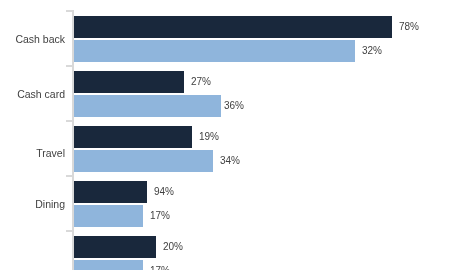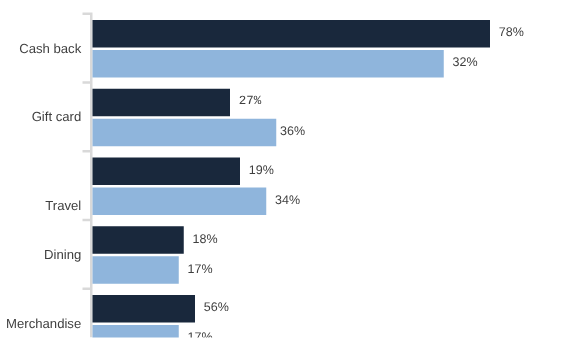--- a/index.html
+++ b/index.html
@@ -68,43 +68,42 @@
 
   <div class="axis-line"></div>
 
   <div class="axis-tick" style="top:10px;"></div>
   <div class="axis-tick" style="top:65px;"></div>
   <div class="axis-tick" style="top:120px;"></div>
   <div class="axis-tick" style="top:175px;"></div>
   <div class="axis-tick" style="top:230px;"></div>
 
   <div class="cat-label" style="top:34px;">Cash back</div>
-  <div class="cat-label" style="top:89px;">Gift card</div>
-  <div class="cat-label" style="top:160px;margin-left:12px;">Travel</div>
+  <div class="cat-label" style="top:89px;">Cash card</div>
+  <div class="cat-label" style="top:148px;margin-left:12px;">Travel</div>
   <div class="cat-label" style="top:199px;">Dining</div>
-  <div class="cat-label" style="top:254px;">Merchandise</div>
 
   <div class="bar dark" style="top:16px; width:318px;"></div>
   <div class="bar-label" style="top:22px; left:399px;">78%</div>
   <div class="bar light" style="top:40px; width:281px;"></div>
   <div class="bar-label" style="top:46px; left:362px;">32%</div>
 
   <div class="bar dark" style="top:71px; width:110px;"></div>
-  <div class="bar-label" style="top:77px; left:191px;font-family:Liberation Mono, monospace;">27%</div>
+  <div class="bar-label" style="top:77px; left:191px;">27%</div>
   <div class="bar light" style="top:95px; width:147px;"></div>
   <div class="bar-label" style="top:101px; left:224px;">36%</div>
 
   <div class="bar dark" style="top:126px; width:118px;"></div>
   <div class="bar-label" style="top:132px; left:199px;">19%</div>
   <div class="bar light" style="top:150px; width:139px;"></div>
   <div class="bar-label" style="top:156px; left:220px;">34%</div>
 
   <div class="bar dark" style="top:181px; width:73px;"></div>
-  <div class="bar-label" style="top:187px; left:154px;">18%</div>
+  <div class="bar-label" style="top:187px; left:154px;">94%</div>
   <div class="bar light" style="top:205px; width:69px;"></div>
   <div class="bar-label" style="top:211px; left:150px;">17%</div>
 
   <div class="bar dark" style="top:236px; width:82px;"></div>
-  <div class="bar-label" style="top:242px; left:163px;">56%</div>
+  <div class="bar-label" style="top:242px; left:163px;">20%</div>
   <div class="bar light" style="top:260px; width:69px;"></div>
   <div class="bar-label" style="top:266px; left:150px;">17%</div>
 
 </div>
 
 </body></html>

